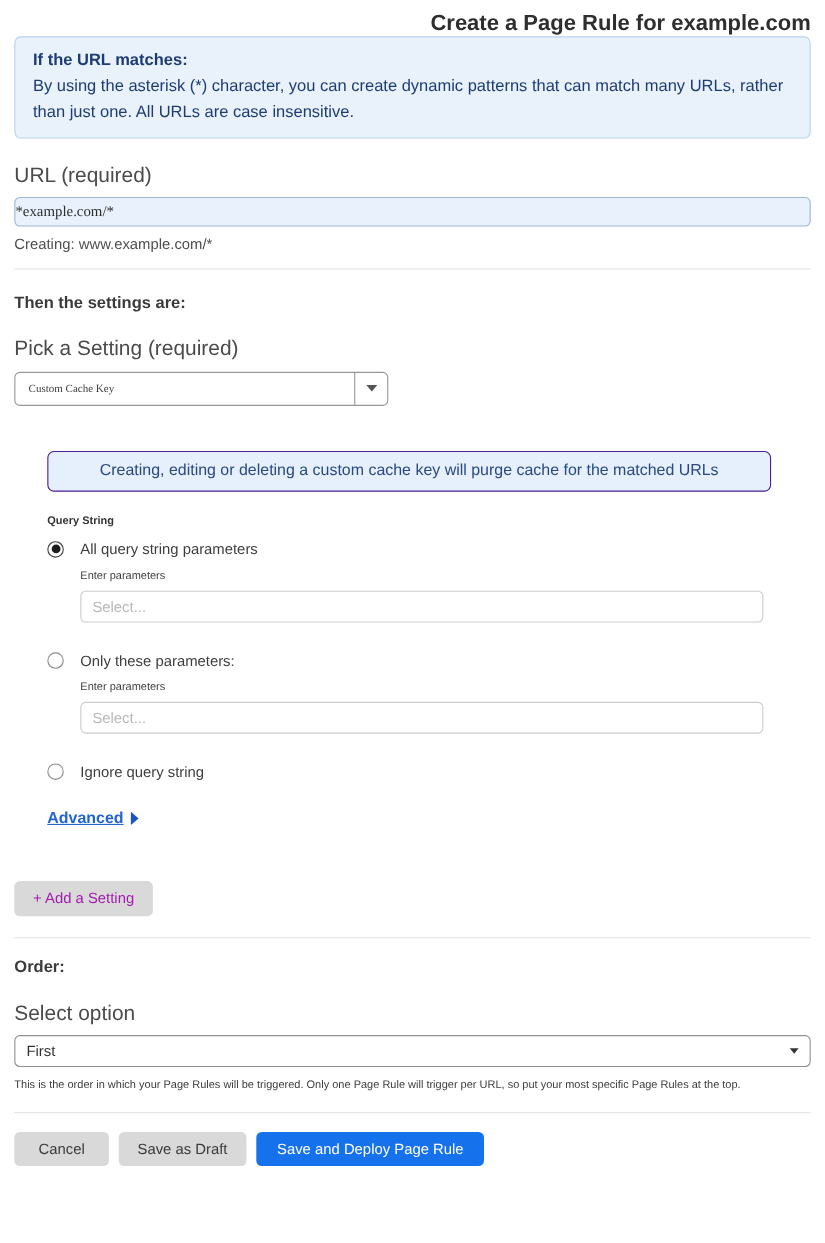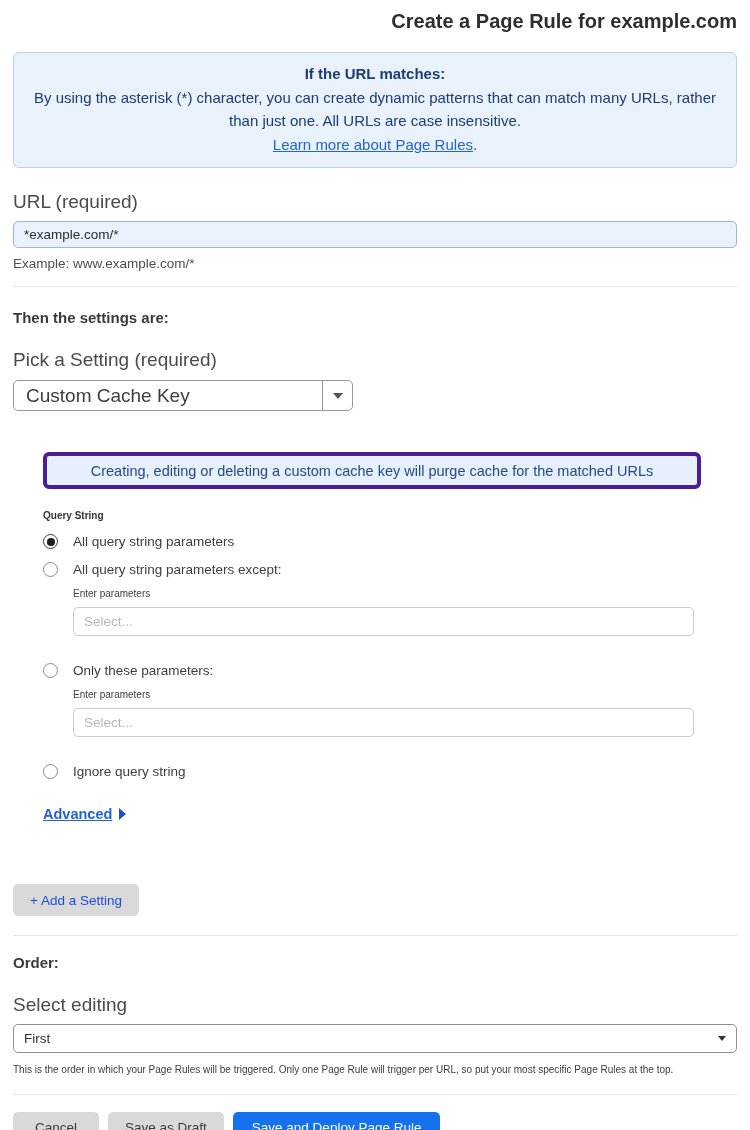--- a/index.html
+++ b/index.html
@@ -23,57 +23,57 @@
   body{
     width:750px;height:1130px;background:#ffffff;
     font-family:"Liberation Sans","DejaVu Sans",sans-serif;
     color:var(--text-body);-webkit-font-smoothing:antialiased;
   }
   .container{padding:0 13px;}
   .page-title{
     margin:9px 0 0 0;font-size:20px;line-height:24px;font-weight:bold;color:var(--text-dark);text-align:right;
   }
   .info-box{
-    margin-top:19px;background:var(--info-bg);border:1px solid var(--info-border);
+    background:var(--info-bg);border:1px solid var(--info-border);
     border-radius:6px;padding:9px 16px 11px 16px;color:var(--info-text);
-    font-size:15px;line-height:23.5px;text-align:center;
+    font-size:15px;line-height:23.5px;
   }
   .info-box .info-heading{font-weight:bold;}
   a.link{color:var(--link-blue);text-decoration:underline;cursor:pointer;}
   .field-label{margin-top:23px;font-size:19px;color:var(--text-label);}
   .url-input{
     display:block;width:100%;height:27px;margin-top:8px;
     background:var(--input-blue-bg);border:1px solid var(--input-blue-border);
-    border-radius:5px;padding:0 10px;font-size:13.5px;color:#2d2d2d;
-    font-family:Liberation Sans, sans-serif;outline:none;
+    border-radius:5px;padding:0 0;font-size:13.5px;color:#2d2d2d;
+    font-family:Liberation Serif, serif;outline:none;
   }
   .example-text{margin-top:8px;font-size:13.5px;color:#4e4e4e;}
   .divider{border:none;border-top:1px solid var(--divider);margin:15px 0 0 0;}
   .section-heading{margin-top:22px;font-size:15px;font-weight:bold;color:#3a3a3a;}
   .setting-select{
     margin-top:9px;width:340px;height:31px;background:#fff;
     border:1px solid var(--border-gray);border-radius:5px;
     display:flex;align-items:stretch;cursor:pointer;
   }
   .setting-select .select-value{
     flex:1;display:flex;align-items:center;padding-left:12px;
-    font-size:19px;color:#3e3e3e;
+    font-size:10px;color:#3e3e3e;font-family:Liberation Serif, serif;
   }
   .setting-select .select-arrow-box{
     width:30px;border-left:1px solid var(--border-gray);
     display:flex;align-items:center;justify-content:center;
   }
   .caret-down{
     width:0;height:0;border-left:5px solid transparent;border-right:5px solid transparent;
     border-top:6px solid #555;
   }
   .caret-down.small{border-left-width:4px;border-right-width:4px;border-top-width:5px;border-top-color:#333;}
   .banner{
     margin:41px 0 0 30px;width:658px;min-height:37px;
-    background:#e6effc;border:4px solid #4c1d95;border-radius:6px;
+    background:#e6effc;border:1px solid #4c1d95;border-radius:6px;
     display:flex;align-items:center;justify-content:center;
     font-size:14.5px;color:#29497f;padding:0 10px;
   }
   .qs-heading{margin:21px 0 0 30px;font-size:10px;font-weight:bold;color:#333;}
   .radio-row{display:flex;align-items:flex-end;margin:13px 0 0 30px;cursor:pointer;}
   .radio{
     width:15px;height:15px;border-radius:50%;border:1px solid #8c8c8c;
     background:#fff;flex:0 0 auto;display:flex;align-items:center;justify-content:center;
   }
   .radio.checked{border-color:#3d3d3d;}
@@ -93,23 +93,23 @@
     margin:27px 0 0 30px;display:flex;align-items:center;width:max-content;cursor:pointer;
   }
   .advanced-link .advanced-text{
     color:var(--link-blue);font-size:14.5px;font-weight:bold;text-decoration:underline;
   }
   .caret-right{
     width:0;height:0;border-top:6px solid transparent;border-bottom:6px solid transparent;
     border-left:7px solid #1b53c5;margin-left:7px;
   }
   .add-setting-btn{
-    margin-top:62px;display:inline-flex;align-items:center;height:32px;
+    margin-top:49px;display:inline-flex;align-items:center;height:32px;
     background:var(--gray-btn);border:none;border-radius:5px;padding:0 17px;
-    font-size:13.5px;color:#1d4ed8;font-family:inherit;cursor:pointer;
+    font-size:13.5px;color:#a21caf;font-family:inherit;cursor:pointer;
   }
   .order-select{
     margin-top:8px;width:100%;height:29px;border:1px solid #8f8f8f;border-radius:5px;
     display:flex;align-items:center;justify-content:space-between;
     padding:0 10px;background:#fff;cursor:pointer;
   }
   .order-select .select-value{font-size:13.5px;color:#333;}
   .help-text{margin-top:6px;font-size:10px;line-height:21px;color:#3c3c3c;}
   .btn-row{margin-top:17px;display:flex;gap:9px;}
   .btn{
@@ -124,26 +124,25 @@
 </head>
 <body>
 
 <div class="container">
 
   <h1 class="page-title">Create a Page Rule for example.com</h1>
 
   <div class="info-box">
     <div class="info-heading">If the URL matches:</div>
     <div class="info-body">By using the asterisk (*) character, you can create dynamic patterns that can match many URLs, rather than just one. All URLs are case insensitive.</div>
-    <div><a class="link">Learn more about Page Rules</a><span>.</span></div>
   </div>
 
   <div class="field-label">URL (required)</div>
   <input class="url-input" type="text" value="*example.com/*" style="">
-  <div class="example-text">Example: www.example.com/*</div>
+  <div class="example-text">Creating: www.example.com/*</div>
 
   <hr class="divider">
 
   <div class="section-heading">Then the settings are:</div>
 
   <div class="field-label">Pick a Setting (required)</div>
   <div class="setting-select">
     <div class="select-value">Custom Cache Key</div>
     <div class="select-arrow-box">
       <span class="caret-down"></span>
@@ -152,24 +151,20 @@
 
   <div class="banner">Creating, editing or deleting a custom cache key will purge cache for the matched URLs</div>
 
   <div class="qs-heading">Query String</div>
 
   <div class="radio-row">
     <span class="radio checked"></span>
     <span class="radio-label">All query string parameters</span>
   </div>
 
-  <div class="radio-row">
-    <span class="radio"></span>
-    <span class="radio-label">All query string parameters except:</span>
-  </div>
   <div class="sub-label">Enter parameters</div>
   <input class="param-input" type="text" placeholder="Select..." style="">
 
   <div class="spacer-md"></div>
 
   <div class="radio-row">
     <span class="radio"></span>
     <span class="radio-label">Only these parameters:</span>
   </div>
   <div class="sub-label">Enter parameters</div>
@@ -186,21 +181,21 @@
     <span class="advanced-text">Advanced</span>
     <span class="caret-right"></span>
   </div>
 
   <button class="add-setting-btn">+ Add a Setting</button>
 
   <hr class="divider" style="margin-top:19px;">
 
   <div class="section-heading" style="margin-top:18px;">Order:</div>
 
-  <div class="field-label">Select editing</div>
+  <div class="field-label">Select option</div>
   <div class="order-select">
     <span class="select-value">First</span>
     <span class="caret-down small"></span>
   </div>
   <div class="help-text">This is the order in which your Page Rules will be triggered. Only one Page Rule will trigger per URL, so put your most specific Page Rules at the top.</div>
 
   <hr class="divider" style="margin-top:14px;">
 
   <div class="btn-row">
     <button class="btn gray cancel">Cancel</button>

